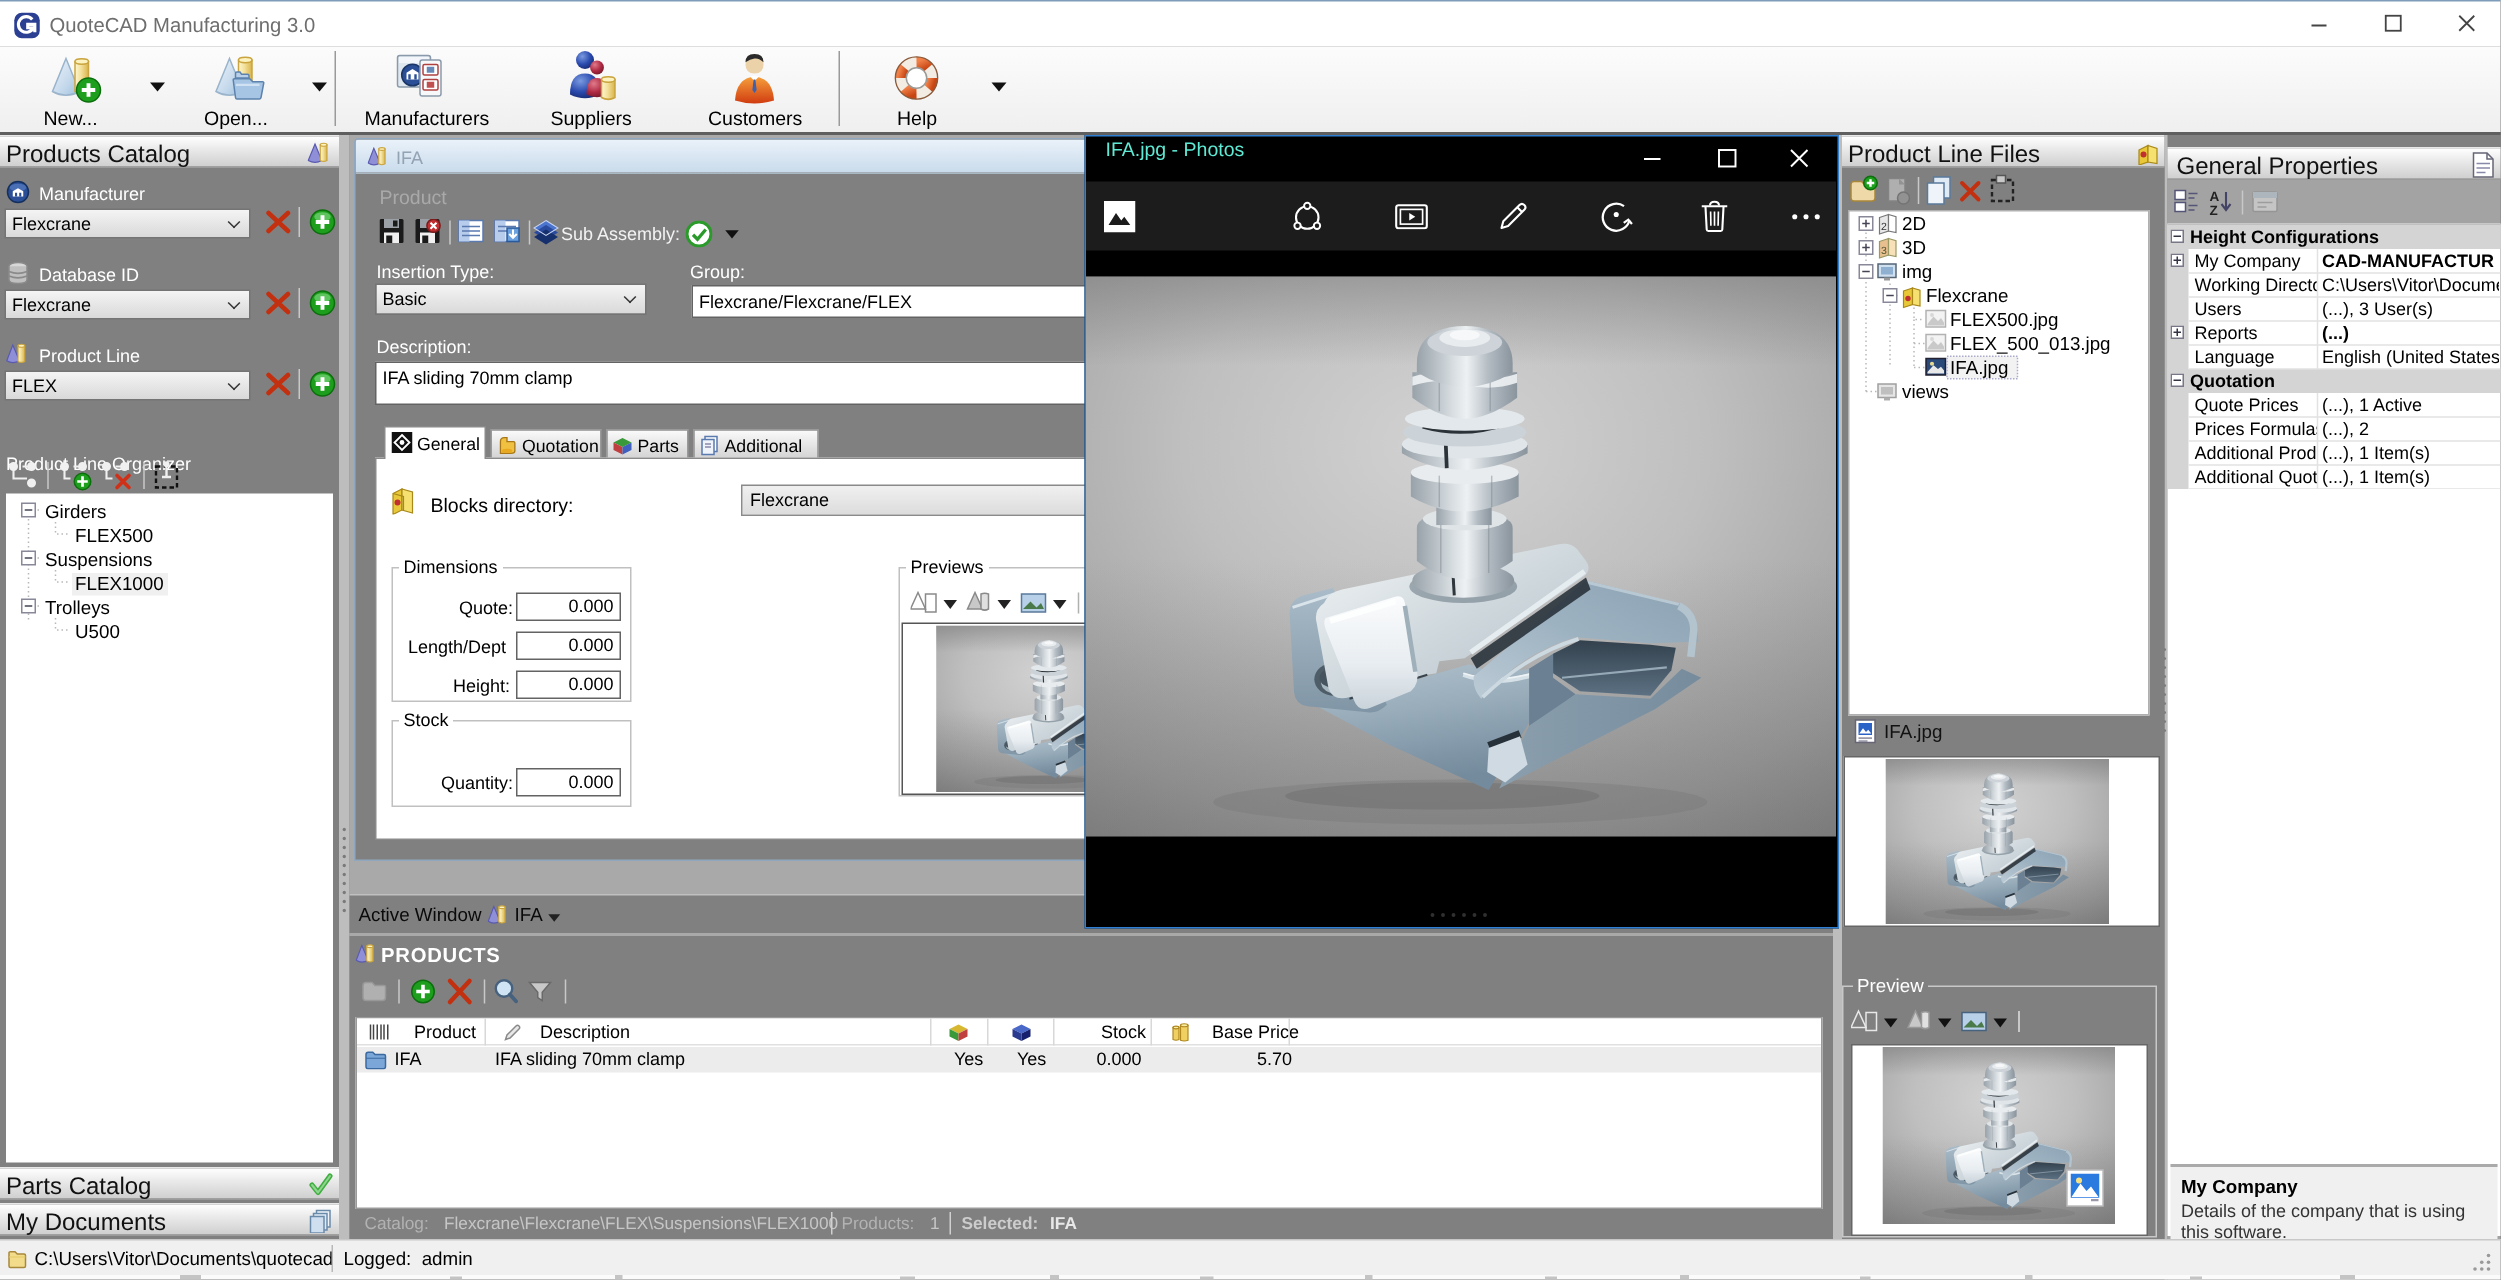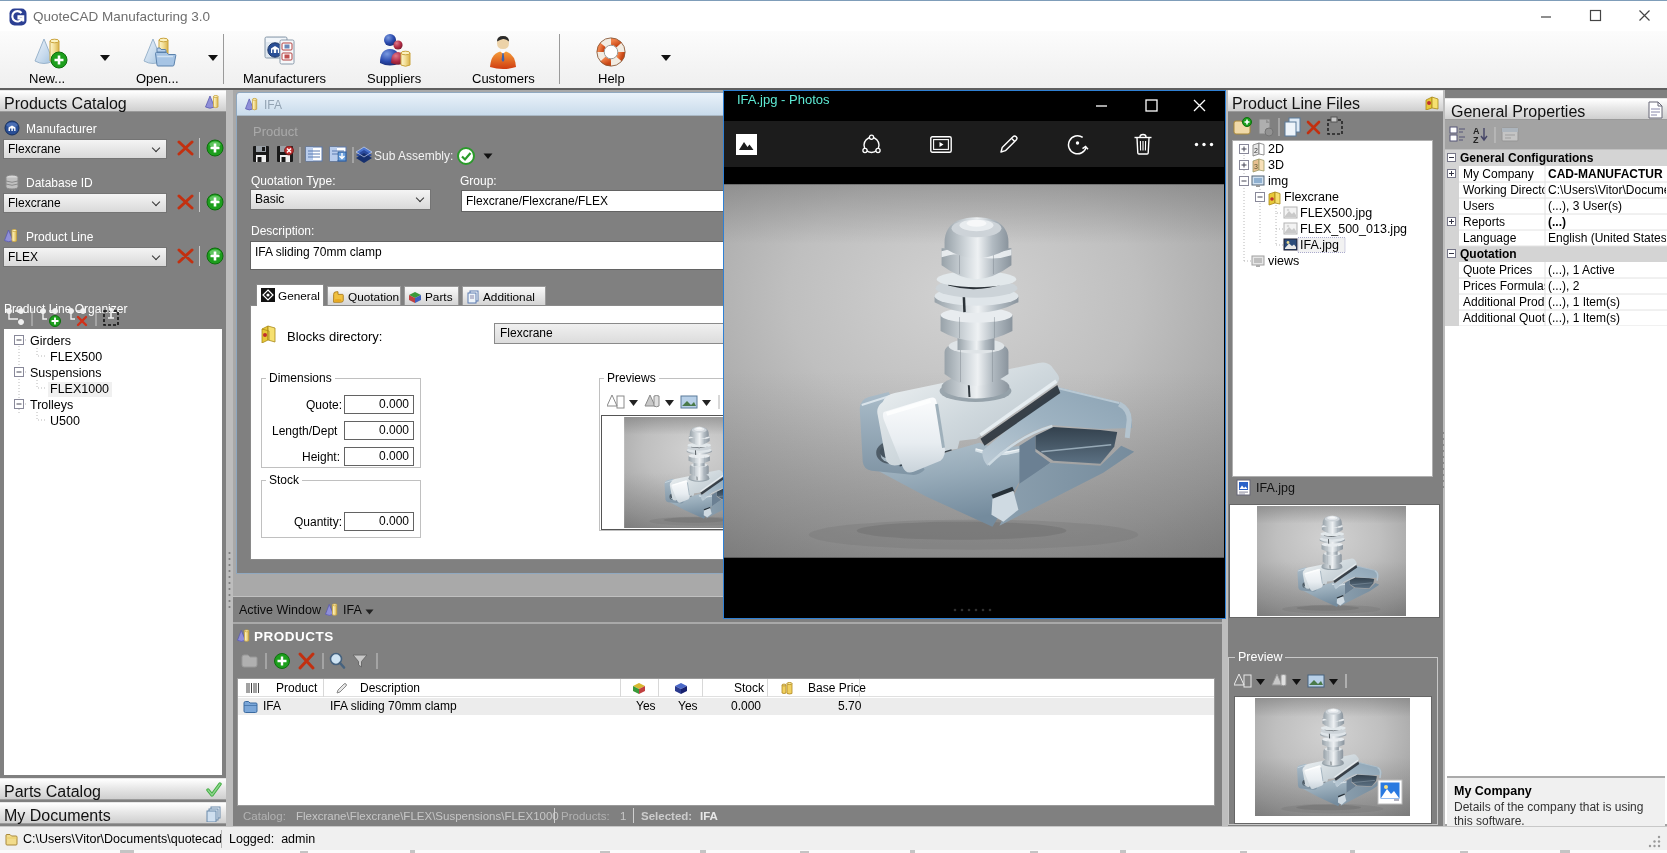--- a/index.html
+++ b/index.html
@@ -373,21 +373,21 @@
     </svg>
     <span class="a" style="left:137px;top:56px;color:#f2f2f2;font-size:12px">Sub Assembly:</span>
     <svg class="a" style="left:220px;top:54px" width="18" height="18" viewBox="0 0 18 18">
         <circle cx="9" cy="9" r="8" fill="#fff" stroke="#2a9a2a" stroke-width="2"></circle>
         <path d="M5 9.5 L8 12.5 L13.5 6" fill="none" stroke="#2a9a2a" stroke-width="2.2"></path>
       </svg>
     <svg class="a" style="left:246px;top:60px" width="10" height="7" viewBox="0 0 10 7">
         <path d="M0.5 0.5 L9.5 0.5 L5 6 Z" fill="#111"></path>
       </svg>
 
-    <span class="a wlab" style="left:14px;top:81px">Quotation Type:</span>
+    <span class="a wlab" style="left:14px;top:81px">Insertion Type:</span>
     <div class="a combo" style="left:13px;top:96px;width:181px;height:21px">Basic<span class="ar">∨</span></div>
     <span class="a wlab" style="left:223px;top:81px">Group:</span>
     <div class="a tfield" style="left:224px;top:97px;width:758px;height:22px;line-height:20px">Flexcrane/Flexcrane/FLEX</div>
     <span class="a wlab" style="left:14px;top:131px">Description:</span>
     <div class="a tfield" style="left:13px;top:148px;width:969px;height:29px;line-height:20px">IFA sliding 70mm clamp</div>
 
     <div class="a" style="left:19px;top:191px;width:68px;height:22px;background:#fff;border:1px solid #8a8a8a;border-bottom:none;z-index:3">
       <svg class="a" style="left:4px;top:3px" width="14" height="14" viewBox="0 0 14 14">
           <rect x="0" y="0" width="14" height="14" fill="#111"></rect>
           <path d="M7 2 L12 7 L7 12 L2 7 Z" fill="none" stroke="#fff" stroke-width="1.2"></path>
@@ -823,21 +823,21 @@
   </svg>
 
   <div class="a" style="left:0;top:51px;width:222px;height:675px;background:#fff;border-top:1px solid #c0c0c0">
     <div class="a" style="left:0;top:0;width:14px;height:176px;background:#d4d4d4"></div>
 
     <div class="a" style="left:0;top:0;width:222px;height:16px;background:#d4d4d4">
       <svg class="a" style="left:2px;top:3px" width="9" height="9" viewBox="0 0 9 9">
           <rect x="0.5" y="0.5" width="8" height="8" fill="#fff" stroke="#778"></rect>
           <line x1="2" y1="4.5" x2="7" y2="4.5" stroke="#334"></line>
         </svg>
-      <span class="a" style="left:15px;top:1px;font-weight:bold">General Configurations</span>
+      <span class="a" style="left:15px;top:1px;font-weight:bold">Height Configurations</span>
     </div>
     <div class="a" style="left:14px;top:16px;width:208px;height:16px">
       <svg class="a" style="left:-12px;top:3px" width="9" height="9" viewBox="0 0 9 9">
           <rect x="0.5" y="0.5" width="8" height="8" fill="#fff" stroke="#778"></rect>
           <line x1="2" y1="4.5" x2="7" y2="4.5" stroke="#334"></line>
           <line x1="4.5" y1="2" x2="4.5" y2="7" stroke="#334"></line>
         </svg>
       <span class="a" style="left:4px;top:1px">My Company</span>
         <span class="a" style="left:89px;top:1px;width:118px;overflow:hidden;white-space:nowrap;font-weight:bold">CAD-MANUFACTUR</span>
     </div>

